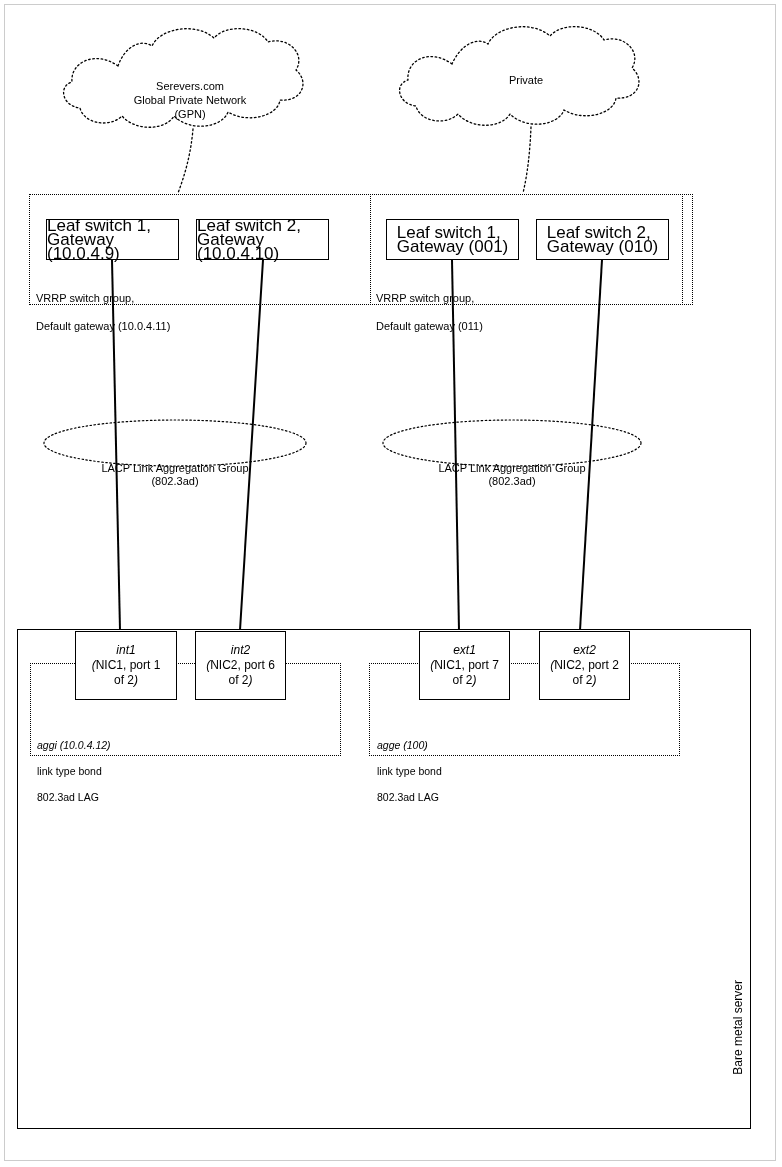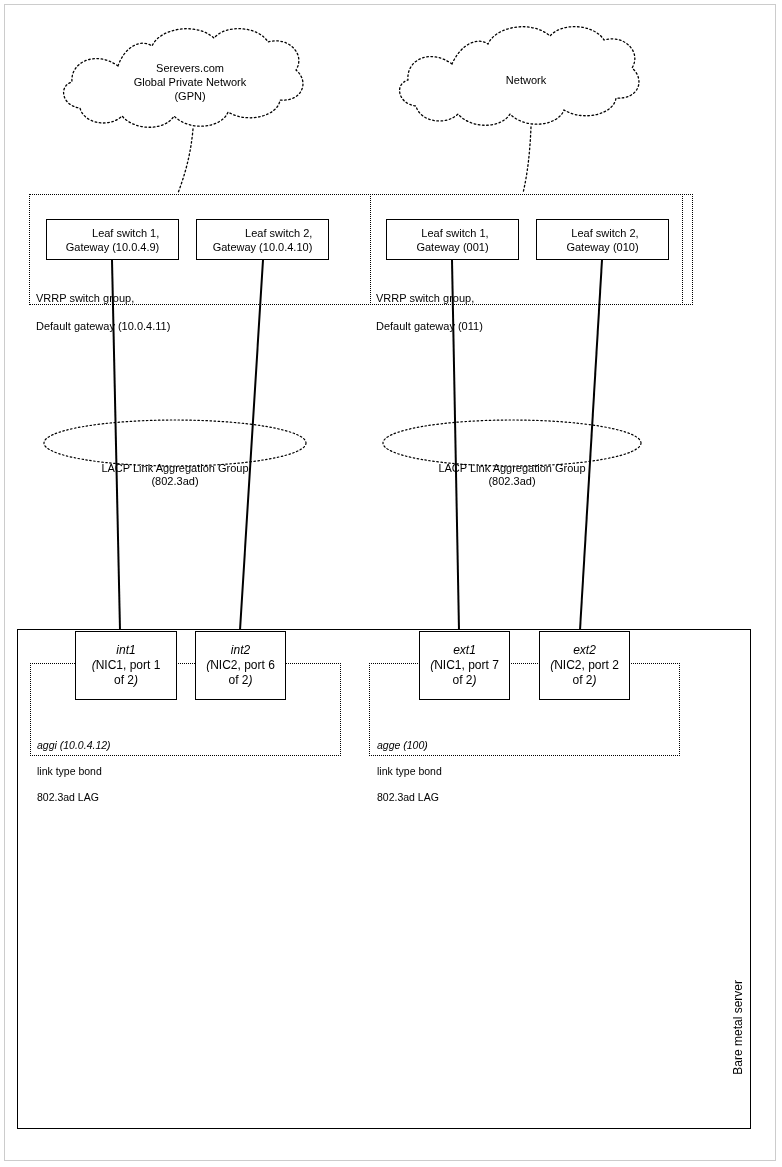--- a/index.html
+++ b/index.html
@@ -38,22 +38,22 @@
     overflow: visible;
   }
   .node-box {
     position: absolute;
     box-sizing: border-box;
     border: 1.6px solid #000000;
     background: #ffffff;
     display: flex;
     align-items: center;
     justify-content: center;
-    text-align: right;
-    font-size: 11px;
+    text-align: left;
+    font-size: 17px;
     line-height: 14px;
   }
   .nic-box {
     position: absolute;
     box-sizing: border-box;
     border: 1.5px solid #000000;
     background: #ffffff;
     display: flex;
     flex-direction: column;
     align-items: center;
@@ -166,28 +166,28 @@
     <ellipse cx="175" cy="443" rx="131" ry="23" fill="#ffffff" stroke="#000000" stroke-width="1.2" stroke-dasharray="1.5 2.5" stroke-linecap="round"></ellipse>
 
     <ellipse cx="512" cy="443" rx="129" ry="23" fill="#ffffff" stroke="#000000" stroke-width="1.2" stroke-dasharray="1.5 2.5" stroke-linecap="round"></ellipse>
 
     <line x1="112" y1="260" x2="120" y2="630" stroke="#000000" stroke-width="2"></line>
     <line x1="263" y1="260" x2="240" y2="630" stroke="#000000" stroke-width="2"></line>
     <line x1="452" y1="260" x2="459" y2="630" stroke="#000000" stroke-width="2"></line>
     <line x1="602" y1="260" x2="580" y2="630" stroke="#000000" stroke-width="2"></line>
   </svg>
 
-  <div class="cloud-label" style="left:70px; top:61px;">
+  <div class="cloud-label" style="left:70px; top:79px;">
     <div>Serevers.com</div>
     <div>Global Private Network</div>
     <div>(GPN)</div>
   </div>
 
   <div class="cloud-label" style="left:406px; top:73px;">
-    <div>Network</div>
+    <div>Private</div>
   </div>
 
   <div class="dotted-group" style="left:29px; top:194px; width:664px; height:111px;"></div>
 
   <div class="node-box" style="left:46px; top:219px; width:133px; height:41px;">
     <div>
       <div>Leaf switch 1,</div>
       <div>Gateway (10.0.4.9)</div>
     </div>
   </div>

